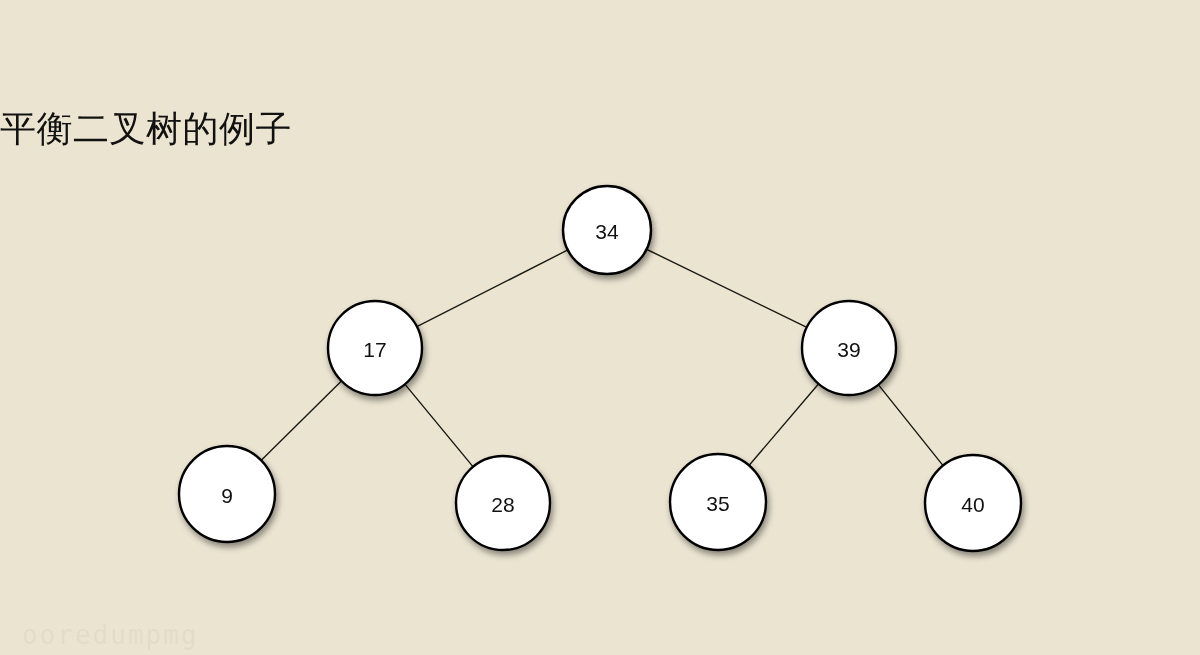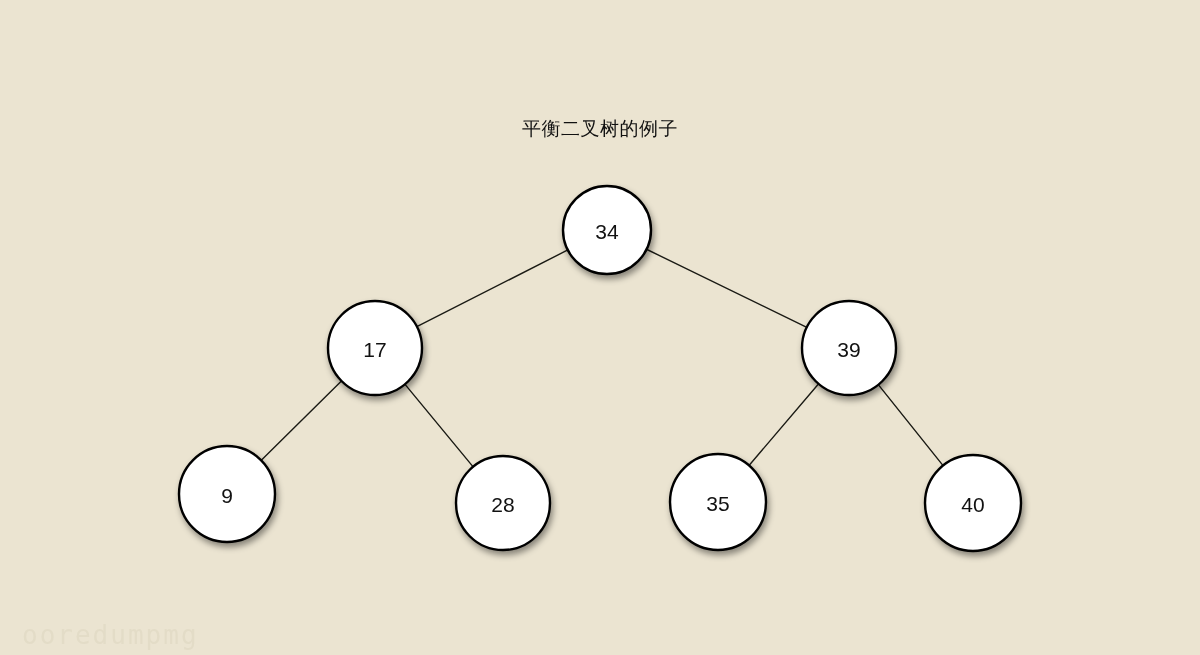--- a/index.html
+++ b/index.html
@@ -46,23 +46,22 @@
     font-size: 21px;
     fill: #111111;
     text-anchor: middle;
     dominant-baseline: central;
   }
   #title-text {
     position: absolute;
     left: 0;
     top: 112px;
     width: 1200px;
-    text-align: center;
     font-family: "Liberation Sans", "DejaVu Sans", sans-serif;
-    font-size: 19px;
+    font-size: 36px;
     line-height: 34px;
     color: #111111;
     letter-spacing: 0.5px;
     white-space: nowrap;
   }
   #watermark {
     position: absolute;
     left: 22px;
     top: 620px;
     font-family: "DejaVu Sans Mono", "Liberation Mono", monospace;

